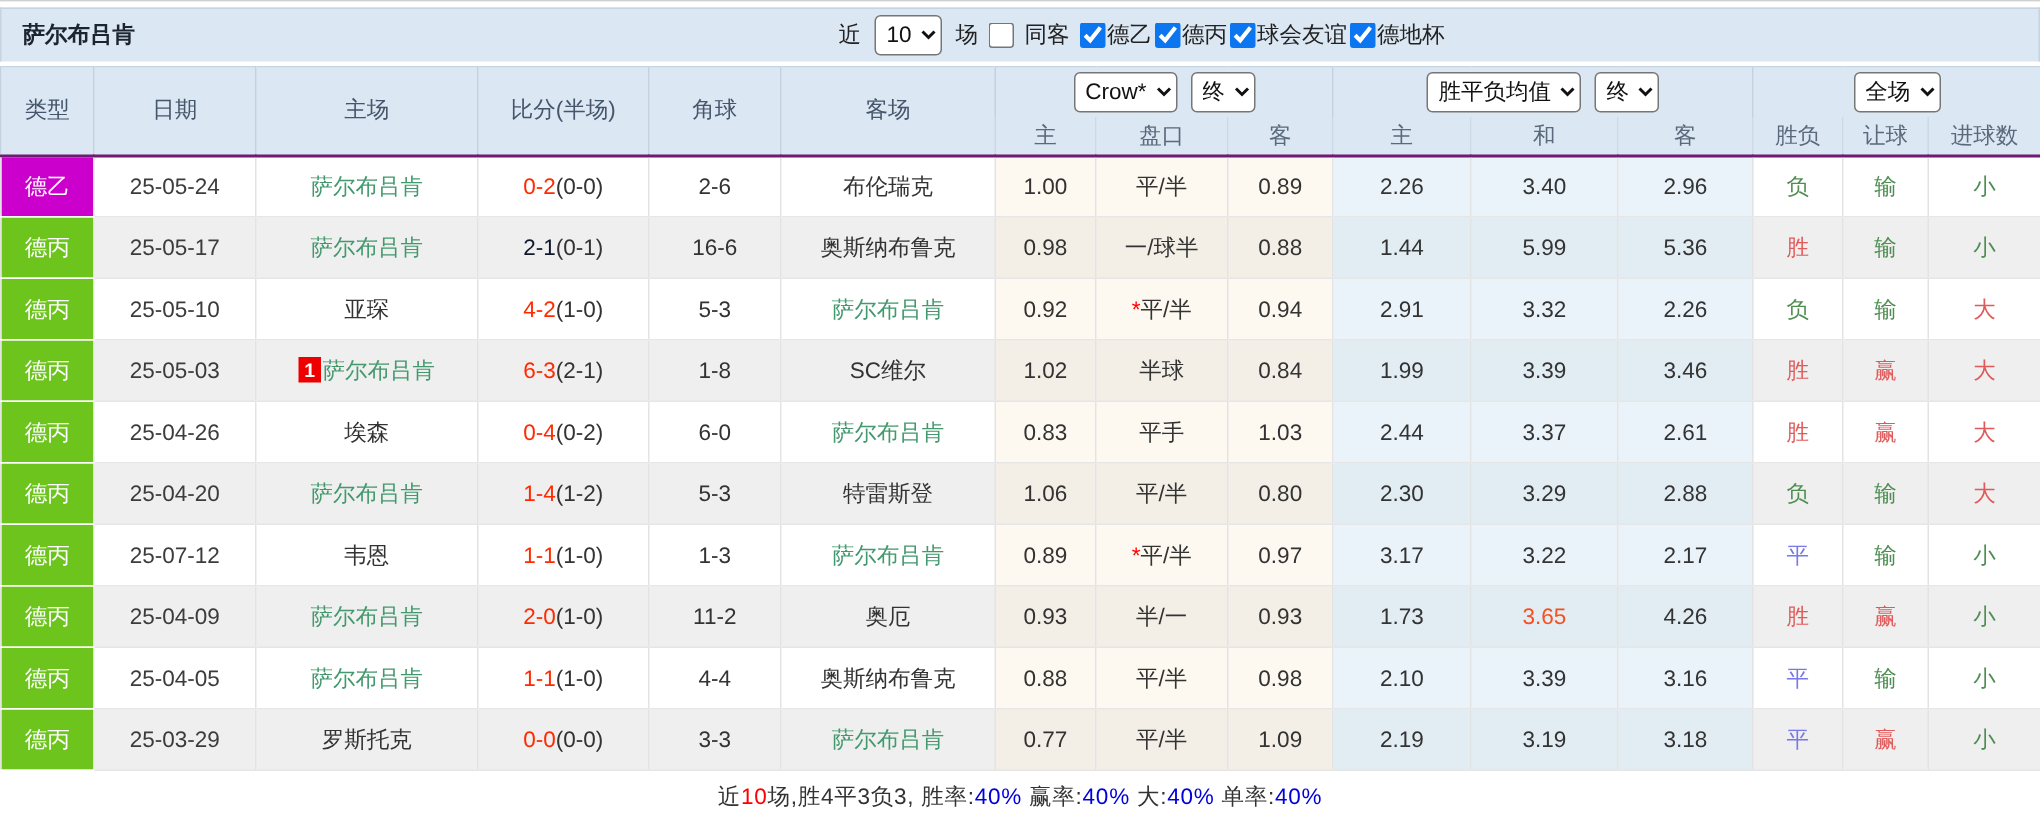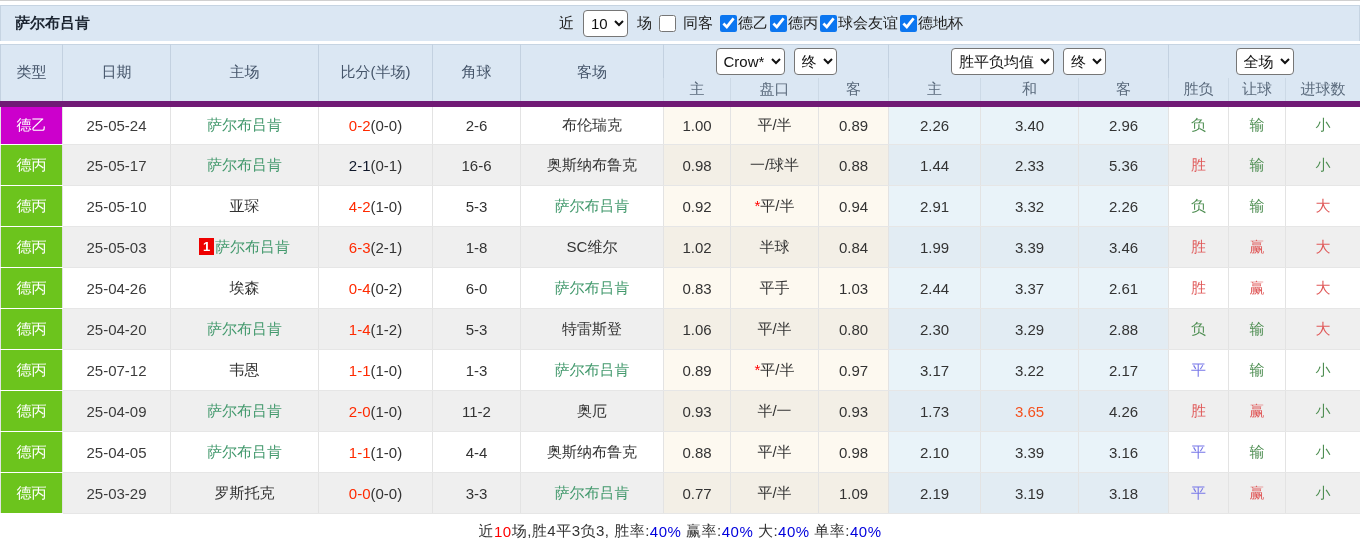--- a/index.html
+++ b/index.html
@@ -48,21 +48,21 @@
     border: 1px solid #c6d4e2;
   }
   thead th {
     background: #dbe7f3; font-weight: normal; color: #45556a;
     border-left: 1px solid #c3d1e0;
   }
   thead tr.hrow1 th { height: 33px; }
   thead tr.hrow2 th { height: 26px; color: #5a6a7c; border-top: none; }
   thead th.group { border-left: 1px solid #c3d1e0; }
   thead tr.hrow2 th { border-left: 1px solid #ccd9e6; }
-  thead { border-bottom: 6px solid #701a75; }
+  thead { border-bottom: 2px solid #701a75; }
   .group-selects { display: flex; justify-content: center; align-items: center; gap: 9px; }
 
   tbody td {
     height: 41px; text-align: center; vertical-align: middle;
     border-left: 1px solid #e3e3e3; border-bottom: 1px solid #e6e6e6;
     color: #333;
   }
   tbody tr:nth-child(odd)  { background: #ffffff; }
   tbody tr:nth-child(even) { background: #efefef; }
   tbody tr:nth-child(odd)  td.crow { background: #fdf9f0; }
@@ -209,21 +209,21 @@
           </td>
           <td class="c-date">25-05-17</td>
           <td><span style="color:#43996d">萨尔布吕肯</span></td>
           <td><span class="ft" style="color:#0f172a">2-1</span><span class="ht">(0-1)</span></td>
           <td>16-6</td>
           <td><span>奥斯纳布鲁克</span></td>
           <td class="crow">0.98</td>
           <td class="crow">一/球半</td>
           <td class="crow">0.88</td>
           <td class="avg">1.44</td>
-          <td class="avg"><span>2.33</span></td>
+          <td class="avg"><span>5.99</span></td>
           <td class="avg">5.36</td>
           <td style="color:#e05a5a">胜</td>
           <td style="color:#4e8e52">输</td>
           <td style="color:#4e8e52">小</td>
         </tr>
         <tr>
           <td class="c-type">
             <div class="type-badge" style="background:#6cc41d">德丙</div>
           </td>
           <td class="c-date">25-05-10</td>

